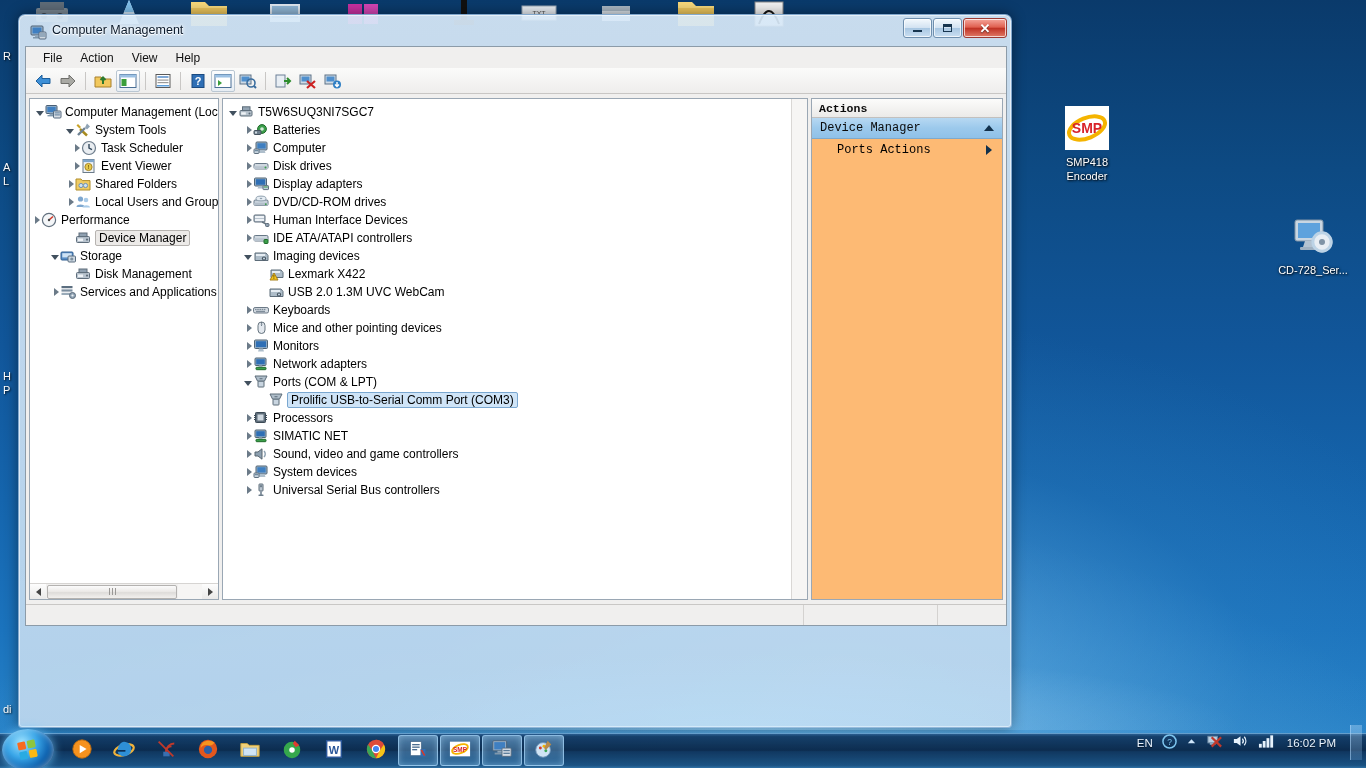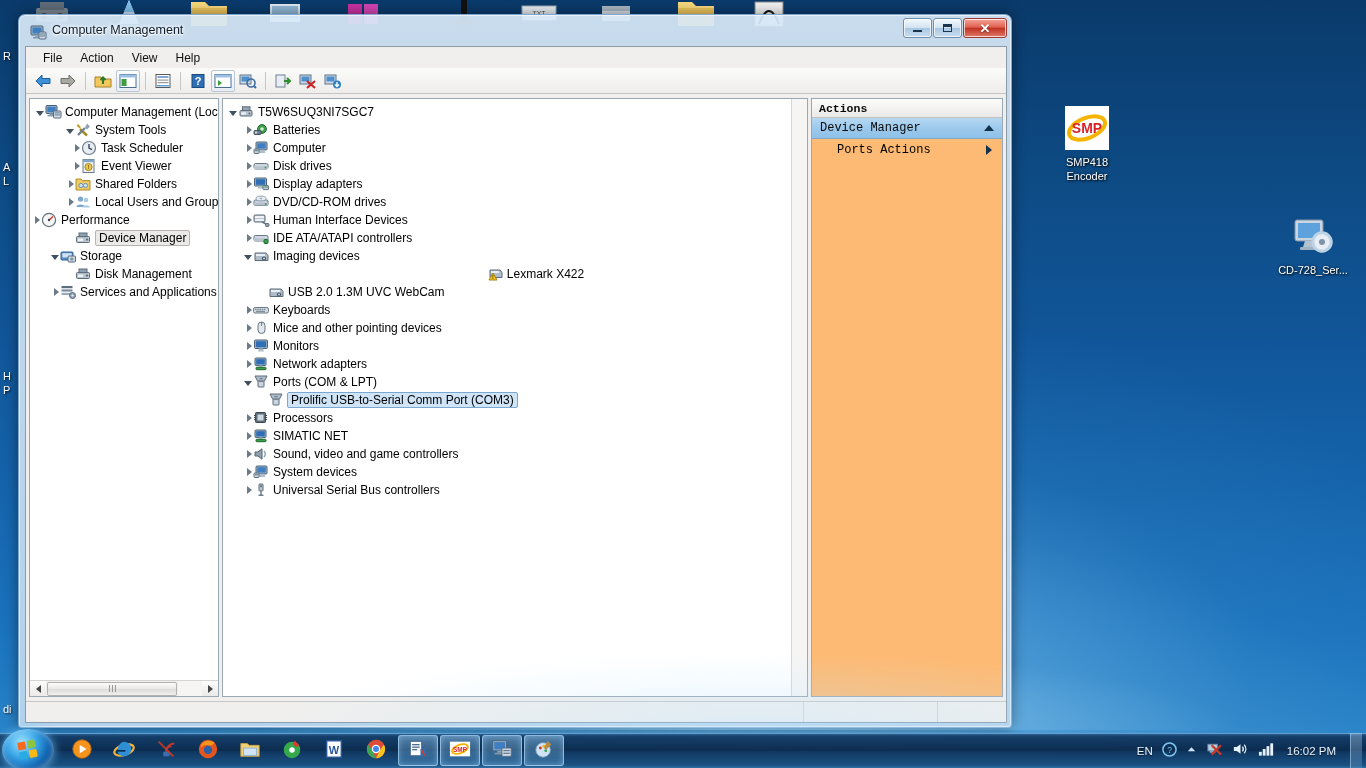--- a/index.html
+++ b/index.html
@@ -65,21 +65,21 @@
   }
   .wbtn.close {
     width:44px; border-color:#9c3a33;
     background: linear-gradient(180deg,#f5a79c 0%, #e06050 45%, #c03325 52%, #e07a67 100%);
   }
   .wbtn .bar { width:9px; height:2px; background:#17354f; margin-top:6px; }
   .wbtn .sq { width:9px; height:8px; border:1.5px solid #17354f; border-top-width:3px; }
   .wbtn .x { color:#fff; font-size:13px; font-weight:bold; text-shadow:0 1px 1px rgba(0,0,0,.5); line-height:1; }
 
   .client {
-    position:absolute; left:6px; top:31px; width:982px; height:677px;
+    position:absolute; left:6px; top:31px; width:982px; height:580px;
     background:#f0efee; border:1px solid #8c9ba8;
   }
   
   .menubar { height:21px; background:#f0efee; display:flex; align-items:center; padding-left:8px; }
   .menubar .mi { padding:2px 9px; font-size:12px; color:#111; }
   
   .toolbar {
     height:26px; background: linear-gradient(180deg,#fbfbfa 0%, #eeedec 100%);
     border-bottom:1px solid #c8c6c4; display:flex; align-items:center; padding-left:5px; gap:1px;
   }
@@ -165,21 +165,21 @@
     box-shadow: 0 0 10px rgba(110,200,255,.75), inset 0 0 6px rgba(255,255,255,.5);
     display:flex; align-items:center; justify-content:center;
   }
   .tbar-items { position:absolute; left:62px; bottom:0; height:35px; display:flex; align-items:center; gap:2px; }
   .tbtn { width:40px; height:31px; display:flex; align-items:center; justify-content:center; border-radius:3px; }
   .tbtn.active {
     border:1px solid rgba(170,215,250,.75);
     background: linear-gradient(180deg, rgba(150,205,245,0.45), rgba(90,160,215,0.30));
     box-shadow: inset 0 0 6px rgba(190,230,255,.4);
   }
-  #tray { position:absolute; right:0; bottom:0; height:35px; display:flex; align-items:center; gap:9px; padding-right:4px; }
+  #tray { position:absolute; right:0; bottom:8px; height:35px; display:flex; align-items:center; gap:9px; padding-right:4px; }
   #tray .tt { color:#e9f4ff; font-size:11.5px; text-shadow:0 1px 1px rgba(0,0,0,.6); }
   #showdesk { width:12px; height:35px; margin-left:5px;
     background:linear-gradient(180deg, rgba(200,230,255,.35), rgba(120,175,225,.25));
     border-left:1px solid rgba(180,220,255,.5); }
 </style>
 </head>
 <body>
 
 <div id="desktop">
 
@@ -656,21 +656,21 @@
                   <i></i>
                 </span>
                 <span class="nicon"><svg viewBox="0 0 17 16" width="17" height="16">
                     <path d="M2 5 h11 l2 2.5 v5 H2z" fill="#aebdc9" stroke="#5d6c79"></path>
                     <rect x="3" y="6" width="9" height="2" fill="#e6edf3"></rect>
                     <circle cx="11" cy="10.5" r="2.1" fill="#44525e"></circle>
                     <circle cx="11" cy="10.5" r="1" fill="#cfe0ee"></circle>
                   </svg></span>
                 <span class="nlabel">Imaging devices</span>
               </div>
-              <div class="node" style="padding-left: 30px; justify-content: center;">
+              <div class="node" style="padding-left: 30px;">
                 <span class="twisty none"></span>
                 <span class="nicon"><svg viewBox="0 0 17 16" width="17" height="16">
                     <path d="M3 4 h10 l2 2.5 v5 H3z" fill="#aebdc9" stroke="#5d6c79"></path>
                     <rect x="4" y="5" width="8" height="2" fill="#e6edf3"></rect>
                     <path d="M2 14 L6 7 L10 14 Z" fill="#f3c41c" stroke="#a8811a"></path>
                     <text x="6" y="13.2" font-size="5.5" font-weight="bold" fill="#4a3a06" text-anchor="middle" font-family="Liberation Sans, sans-serif">!</text>
                   </svg></span>
                 <span class="nlabel">Lexmark X422</span>
               </div>
               <div class="node" style="padding-left: 30px;">

